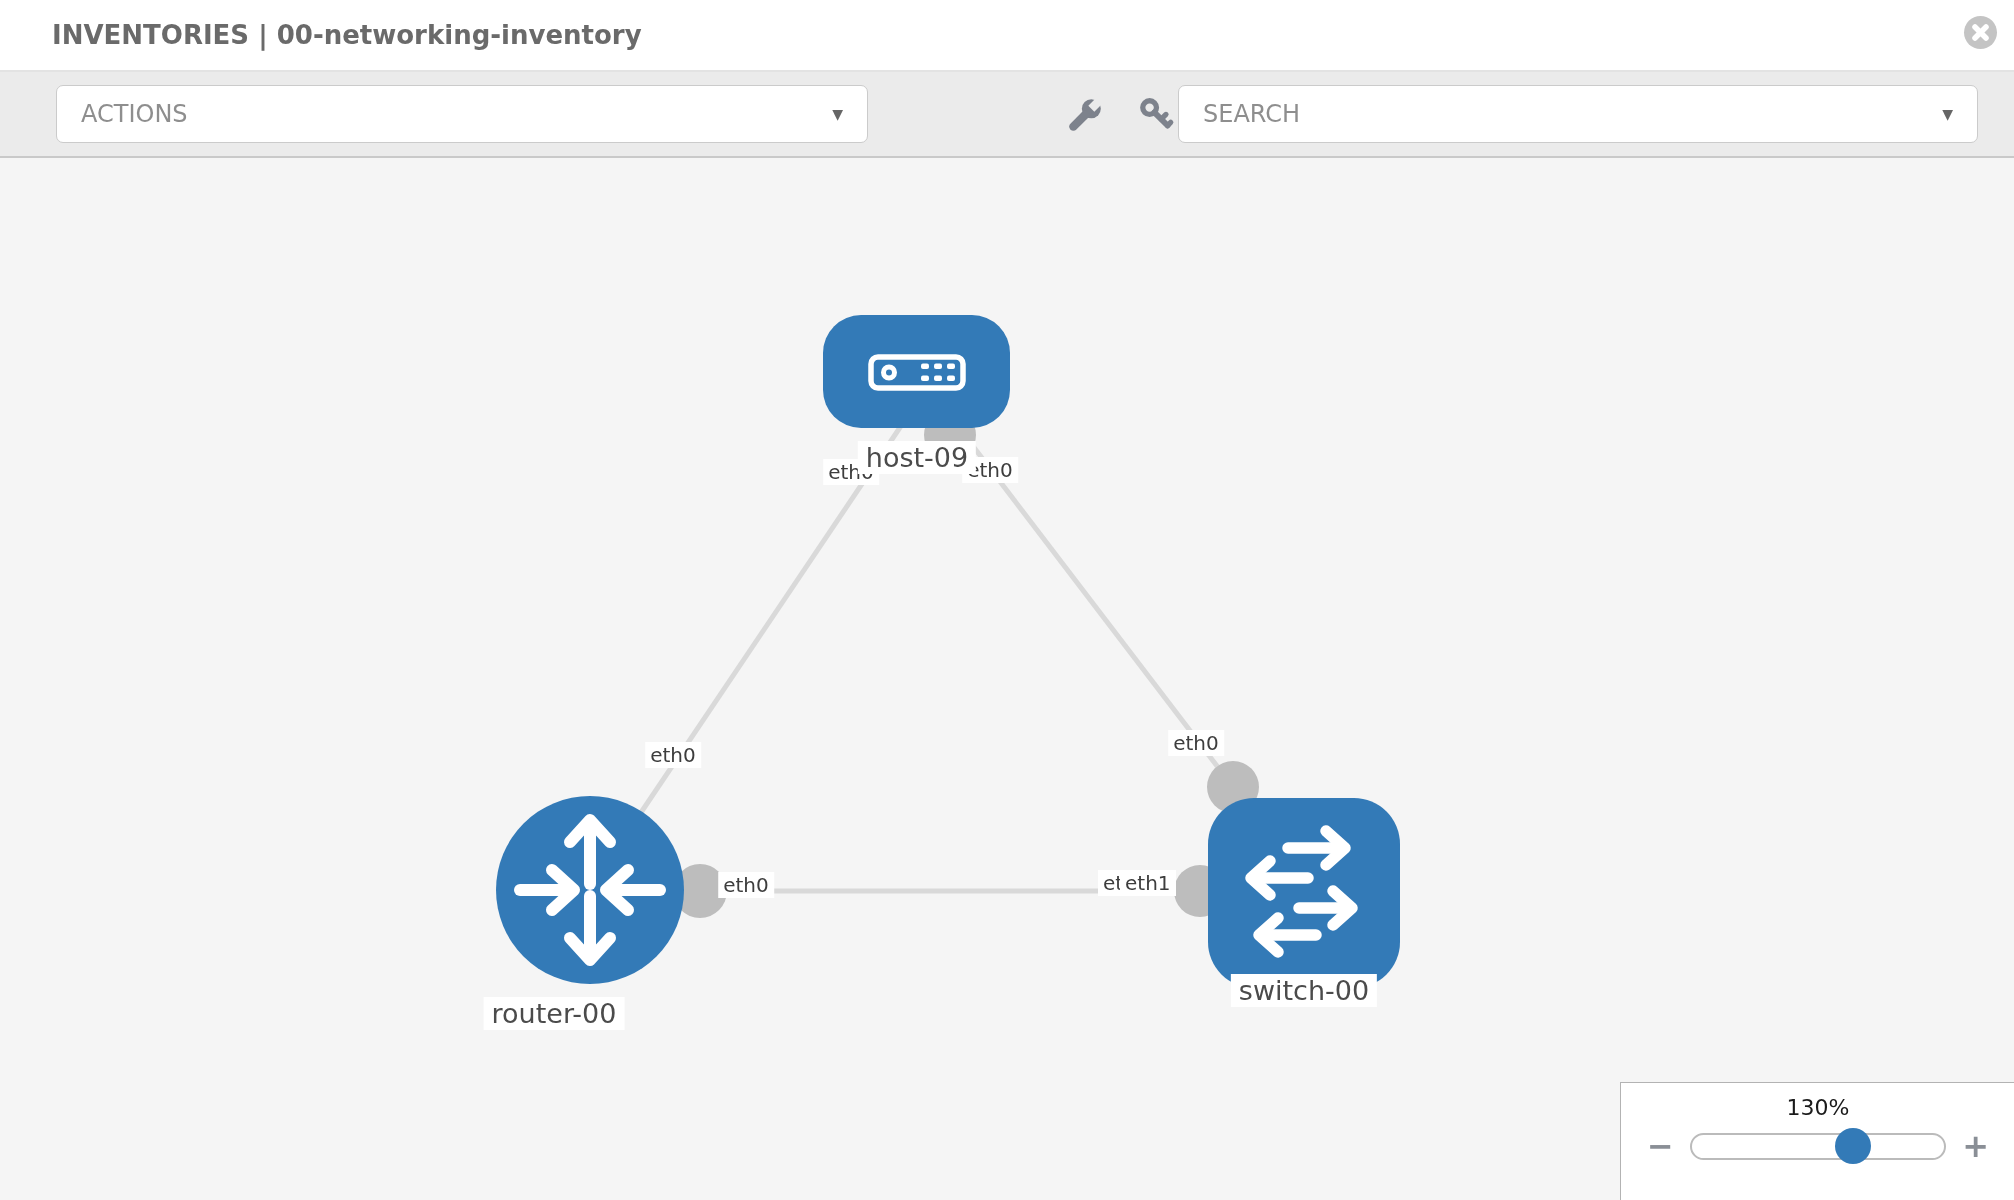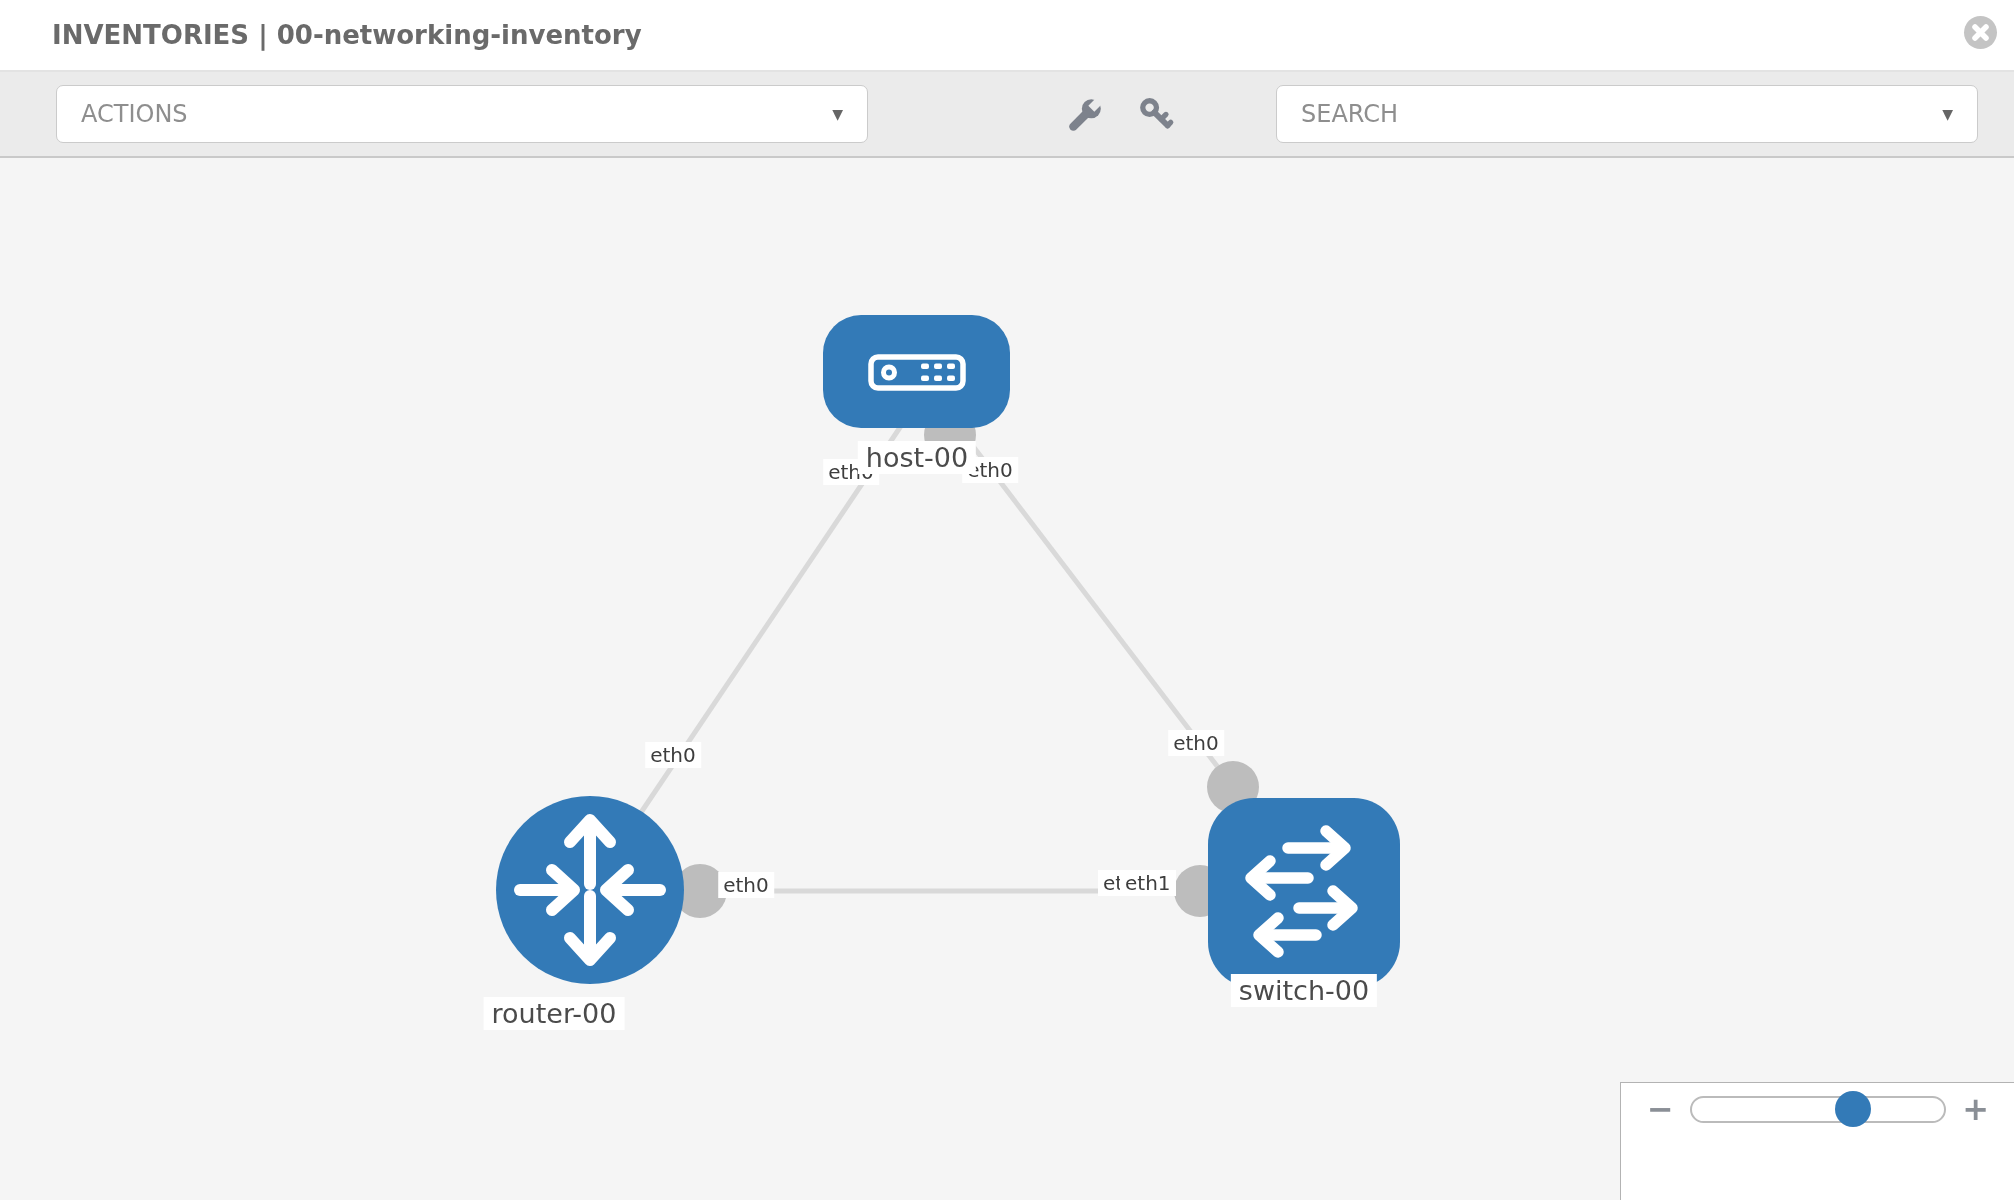--- a/index.html
+++ b/index.html
@@ -54,21 +54,21 @@
     display: flex;
     align-items: center;
     justify-content: space-between;
     padding: 0 24px;
     color: #8e8e8e;
     font-size: 24px;
     cursor: pointer;
     margin-left: 20px;
   }
   .select.actions { width: 812px; }
-  .select.search  { width: 702px; margin-left: auto; }
+  .select.search  { width: 800px; margin-left: auto; }
   .caret { color: #666666; font-size: 14px; }
   .tool-icon {
     position: absolute;
     top: 24px;
     width: 38px; height: 38px;
     cursor: pointer;
   }
   .tool-icon.wrench { left: 1066px; }
   .tool-icon.key    { left: 1138px; }
 
@@ -245,25 +245,26 @@
   </svg>
 
   <div class="iflabel" style="left:851px; top:301px;">eth0</div>
   <div class="iflabel" style="left:990px; top:299px;">eth0</div>
   <div class="iflabel" style="left:673px; top:584px;">eth0</div>
   <div class="iflabel" style="left:1196px; top:572px;">eth0</div>
   <div class="iflabel" style="left:746px; top:714px;">eth0</div>
   <div class="iflabel abs" style="left:1098px; top:712px;">eth0</div>
   <div class="iflabel abs" style="left:1120px; top:712px;">eth1</div>
 
-  <div class="nlabel" style="left:917px; top:283px;">host-00</div>
+  <div class="nlabel" style="left:917px; top:283px;">host-09</div>
   <div class="nlabel" style="left:554px; top:839px;">router-00</div>
   <div class="nlabel" style="left:1304px; top:816px;">switch-00</div>
 
   <div class="zoom-panel">
+    <div class="zoom-level">130%</div>
     <div class="zoom-row">
       <div class="zoom-minus">−</div>
       <div class="zoom-track">
         <div class="zoom-thumb"></div>
       </div>
       <div class="zoom-plus">+</div>
     </div>
   </div>
 
 </div>

